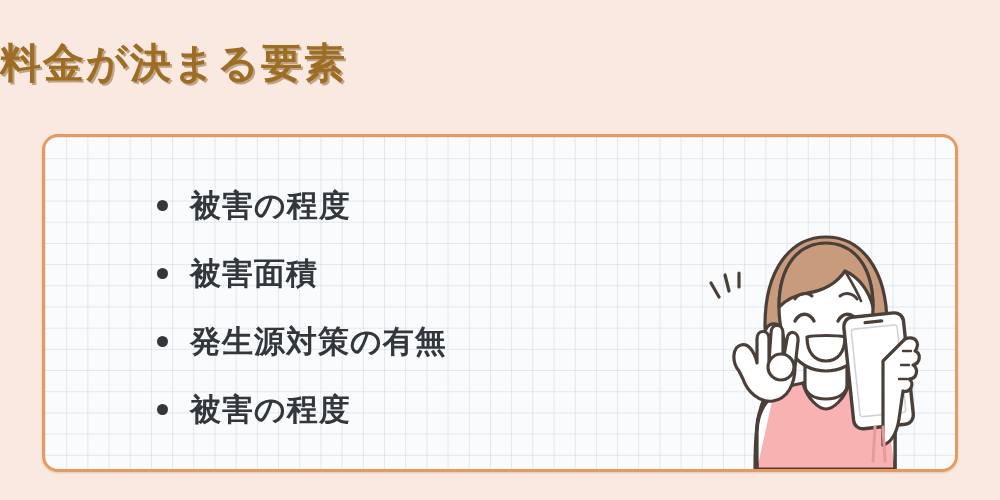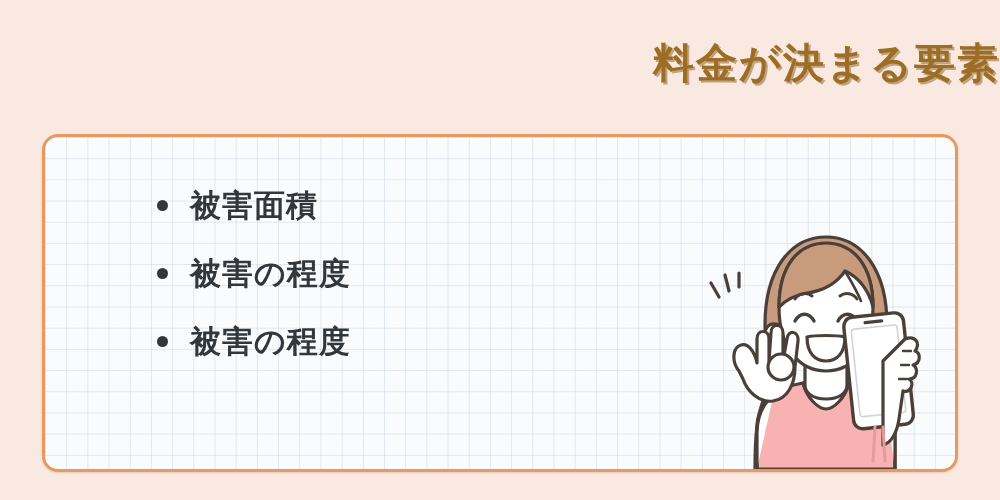--- a/index.html
+++ b/index.html
@@ -15,21 +15,21 @@
     font-family: "Liberation Sans", "DejaVu Sans", sans-serif;
     position: relative;
   }
 
   
   .title {
     position: absolute;
     left: 0;
     top: 36px;
     width: 1000px;
-    text-align: right;
+    text-align: left;
     font-size: 41px;
     font-weight: bold;
     letter-spacing: 2px;
     color: #9d6d24;
     text-shadow: 2px 2px 0 rgba(120, 78, 20, 0.45);
     white-space: nowrap;
   }
 
   
   .card {
@@ -96,28 +96,32 @@
 <body>
 
 <div class="title">料金が決まる要素</div>
 
 <div class="card">
 
   <ul class="list">
 
     <li class="list-item">
       <span class="bullet"></span>
+      <span class="item-label">被害の程度</span>
+    </li>
+
+    <li class="list-item">
+      <span class="bullet"></span>
       <span class="item-label">被害面積</span>
     </li>
 
     <li class="list-item">
       <span class="bullet"></span>
-      <span class="item-label">被害の程度</span>
-    </li>
-
+      <span class="item-label">発生源対策の有無</span>
+    </li>
 
     <li class="list-item">
       <span class="bullet"></span>
       <span class="item-label">被害の程度</span>
     </li>
 
   </ul>
 
   <div class="illustration">
     <svg viewBox="0 0 230 248" xmlns="http://www.w3.org/2000/svg">

